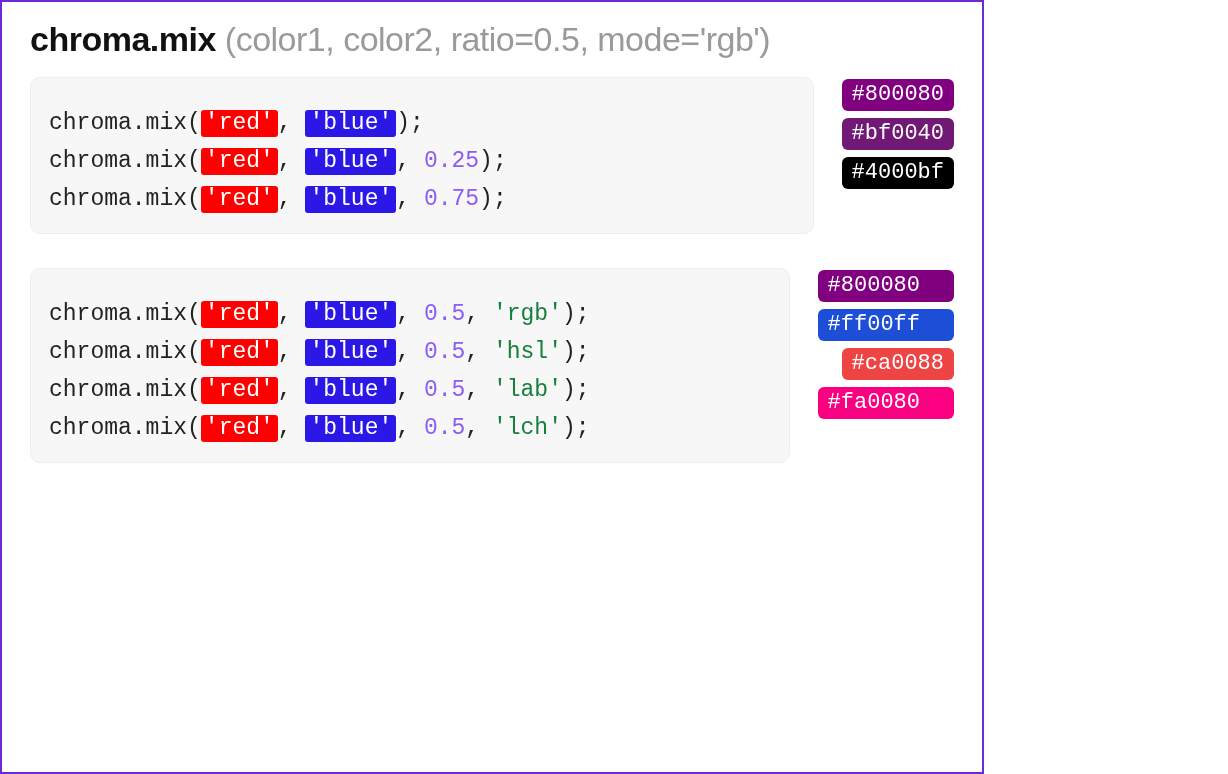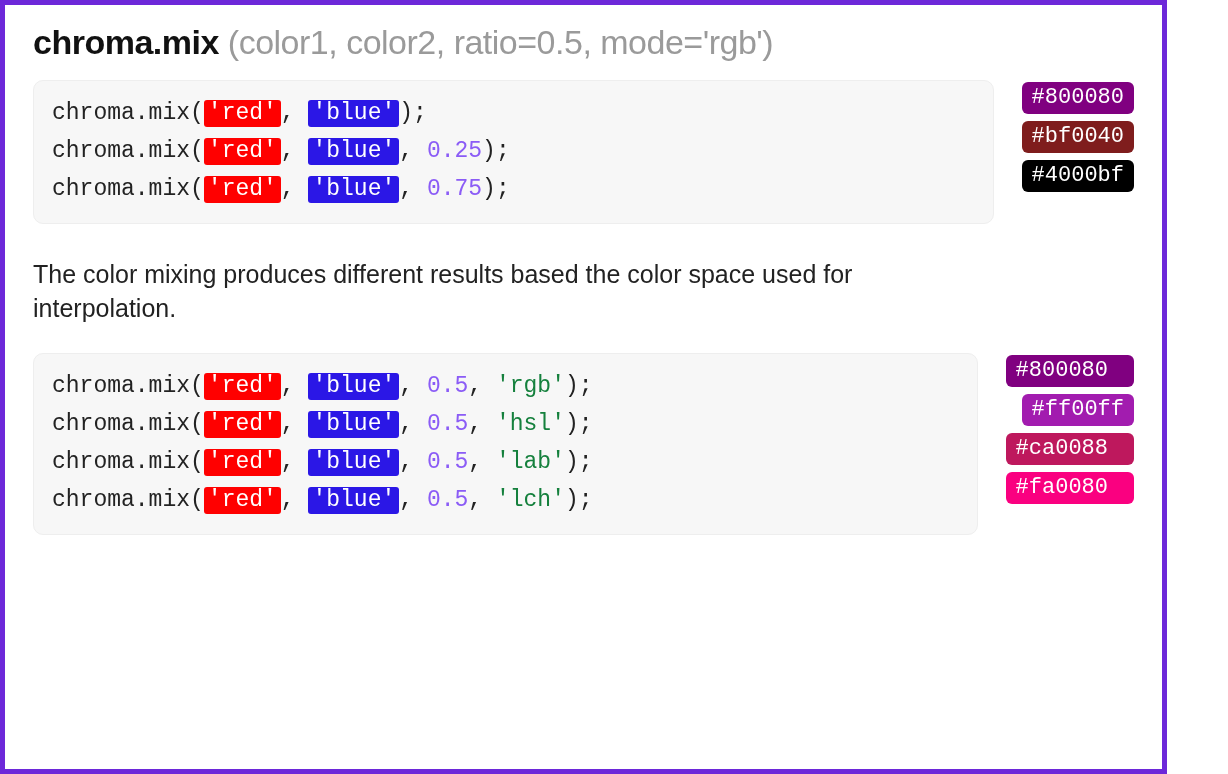--- a/index.html
+++ b/index.html
@@ -4,23 +4,23 @@
 <style>
   * { box-sizing: border-box; }
   body {
     margin: 0;
     padding: 0;
     font-family: -apple-system, BlinkMacSystemFont, "Segoe UI", Helvetica, Arial, sans-serif;
     background: #fff;
     color: #111;
   }
   .page {
-    width: 1167px;
+    width: 984px;
     height: 774px;
-    border: 5px solid #6d28d9;
+    border: 2px solid #6d28d9;
     padding: 18px 28px 20px 28px;
     position: relative;
     overflow: hidden;
   }
   h3.api-title {
     font-size: 34px;
     font-weight: 700;
     margin: 0 0 18px 0;
     letter-spacing: -0.5px;
   }
@@ -41,21 +41,21 @@
     display: flex;
     align-items: flex-start;
     gap: 28px;
     margin-bottom: 34px;
   }
   .code-block {
     flex: 1;
     background: #f7f7f7;
     border: 1px solid #eee;
     border-radius: 10px;
-    padding: 14px 18px 14px 18px;
+    padding: 27px 18px 14px 18px;
     font-family: "SFMono-Regular", Consolas, "Liberation Mono", Menlo, Courier, monospace;
     font-size: 23px;
     line-height: 1.65;
     white-space: pre;
     color: #222;
     max-width: 1000px;
   }
   .code-line { display: block; }
   .tok-str {
     color: #15803d;
@@ -95,30 +95,29 @@
   <h3 class="api-title">
     <span>chroma.mix</span>
     <span class="sig">(color1, color2, ratio=0.5, mode='rgb')</span>
   </h3>
 
 
   <div class="example-row">
     <div class="code-block" id="code-0"><span class="code-line"><span class="tok-plain">chroma.mix(</span><span class="tok-str hl hl-red">'red'</span><span class="tok-plain">, </span><span class="tok-str hl hl-blue">'blue'</span><span class="tok-plain">);</span></span><span class="code-line"><span class="tok-plain">chroma.mix(</span><span class="tok-str hl hl-red">'red'</span><span class="tok-plain">, </span><span class="tok-str hl hl-blue">'blue'</span><span class="tok-plain">, </span><span class="tok-num">0.25</span><span class="tok-plain">);</span></span><span class="code-line"><span class="tok-plain">chroma.mix(</span><span class="tok-str hl hl-red">'red'</span><span class="tok-plain">, </span><span class="tok-str hl hl-blue">'blue'</span><span class="tok-plain">, </span><span class="tok-num">0.75</span><span class="tok-plain">);</span></span></div>
     <div class="results" id="res-0">
         <div class="swatch" style="background: rgb(128, 0, 128);">#800080</div>
-        <div class="swatch" style="background: #7f1d1d;">#bf0040</div>
+        <div class="swatch" style="background: #701a75;">#bf0040</div>
         <div class="swatch" style="background: #000000;">#4000bf</div>
       </div>
   </div>
 
-  <p class="desc">The color mixing produces different results based the color space used for interpolation.</p>
 
   <div class="example-row" style="margin-bottom:0;">
     <div class="code-block" id="code-1"><span class="code-line"><span class="tok-plain">chroma.mix(</span><span class="tok-str hl hl-red">'red'</span><span class="tok-plain">, </span><span class="tok-str hl hl-blue">'blue'</span><span class="tok-plain">, </span><span class="tok-num">0.5</span><span class="tok-plain">, </span><span class="tok-str">'rgb'</span><span class="tok-plain">);</span></span><span class="code-line"><span class="tok-plain">chroma.mix(</span><span class="tok-str hl hl-red">'red'</span><span class="tok-plain">, </span><span class="tok-str hl hl-blue">'blue'</span><span class="tok-plain">, </span><span class="tok-num">0.5</span><span class="tok-plain">, </span><span class="tok-str">'hsl'</span><span class="tok-plain">);</span></span><span class="code-line"><span class="tok-plain">chroma.mix(</span><span class="tok-str hl hl-red">'red'</span><span class="tok-plain">, </span><span class="tok-str hl hl-blue">'blue'</span><span class="tok-plain">, </span><span class="tok-num">0.5</span><span class="tok-plain">, </span><span class="tok-str">'lab'</span><span class="tok-plain">);</span></span><span class="code-line"><span class="tok-plain">chroma.mix(</span><span class="tok-str hl hl-red">'red'</span><span class="tok-plain">, </span><span class="tok-str hl hl-blue">'blue'</span><span class="tok-plain">, </span><span class="tok-num">0.5</span><span class="tok-plain">, </span><span class="tok-str">'lch'</span><span class="tok-plain">);</span></span></div>
     <div class="results" id="res-1">
         <div class="swatch" style="background: rgb(128, 0, 128);">#800080</div>
-        <div class="swatch" style="background: #a21caf; margin-left: 16px;">#ff00ff</div>
-        <div class="swatch" style="background: #be185d;">#ca0088</div>
+        <div class="swatch" style="background: #1d4ed8;">#ff00ff</div>
+        <div class="swatch" style="background: #ef4444; margin-left: 24px;">#ca0088</div>
         <div class="swatch" style="background: rgb(250, 0, 128);">#fa0080</div>
       </div>
   </div>
 
 </div>
 
 </body></html>

